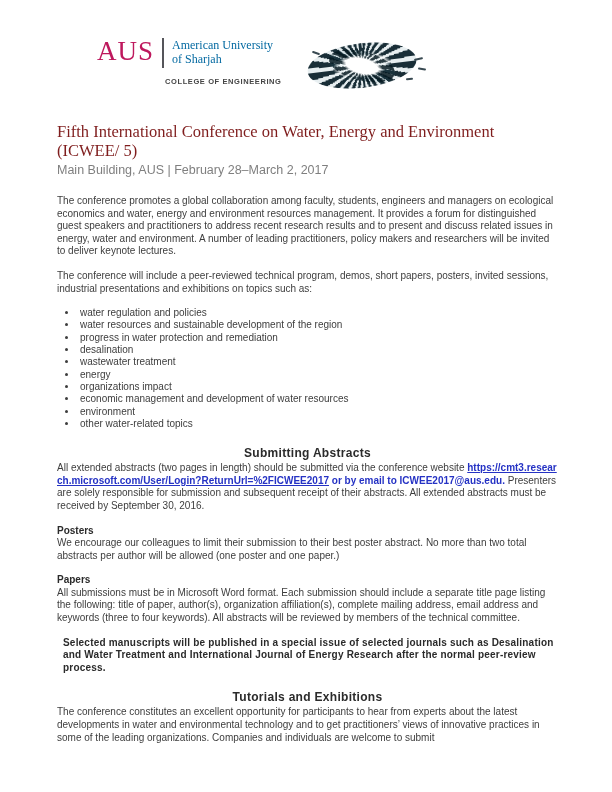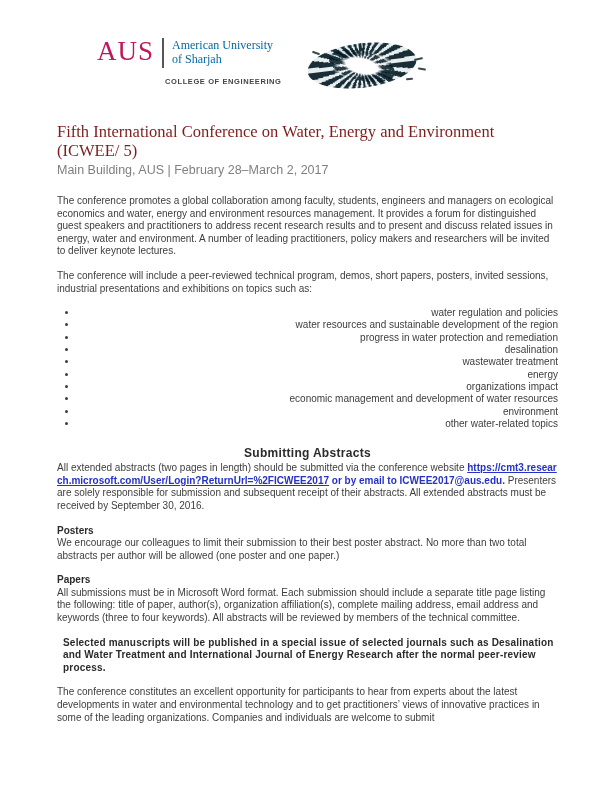--- a/index.html
+++ b/index.html
@@ -60,21 +60,21 @@
   
   .content{position:absolute;left:57px;top:110px;width:501px;}
   .title{
     font-family:"Liberation Serif", serif;
     font-size:16.5px;line-height:19px;font-weight:400;
     color:#7f1d1d;margin:12px 0 3px 0;
   }
   .subtitle{font-size:12.5px;line-height:15px;color:#7f7f7f;margin:0 0 17px 0;}
   p.body{font-size:10px;line-height:12.6px;margin:0 0 12px 0;}
   ul.topics{margin:0 0 14px 0;padding:0 0 0 21px;}
-  ul.topics li{font-size:10px;line-height:12.3px;padding-left:2px;text-align:right;}
+  ul.topics li{font-size:10px;line-height:12.3px;padding-left:2px;}
   h2.sec{
     font-size:12px;line-height:14px;font-weight:700;color:#2b2b2b;
     letter-spacing:0.3px;margin:16px 0 2px 0;text-align:center;
   }
   h3.sub{font-size:10px;line-height:12.6px;font-weight:700;color:#2b2b2b;margin:12px 0 0 0;}
   .link{color:#2532c4;font-weight:700;text-decoration:underline;word-break:break-all;}
   .email-note{color:#2532c4;font-weight:700;}
   p.bold-note{font-size:10px;line-height:12.6px;font-weight:700;color:#2b2b2b;margin:12px 0 12px 6px;letter-spacing:0.2px;}
 </style>
 </head>
@@ -126,16 +126,17 @@
     <p class="body"><span>All extended abstracts (two pages in length) should be submitted via the conference website</span> <a class="link" href="#">https://cmt3.research.microsoft.com/User/Login?ReturnUrl=%2FICWEE2017</a><span class="email-note"> or by email to ICWEE2017@aus.edu.</span><span> Presenters are solely responsible for submission and subsequent receipt of their abstracts. All extended abstracts must be received by September 30, 2016.</span></p>
 
     <h3 class="sub">Posters</h3>
     <p class="body">We encourage our colleagues to limit their submission to their best poster abstract. No more than two total abstracts per author will be allowed (one poster and one paper.)</p>
 
     <h3 class="sub">Papers</h3>
     <p class="body">All submissions must be in Microsoft Word format. Each submission should include a separate title page listing the following: title of paper, author(s), organization affiliation(s), complete mailing address, email address and keywords (three to four keywords). All abstracts will be reviewed by members of the technical committee.</p>
 
     <p class="bold-note">Selected manuscripts will be published in a special issue of selected journals such as Desalination and Water Treatment and International Journal of Energy Research after the normal peer-review process.</p>
 
+    <h2 class="sec">Tutorials and Exhibitions</h2>
     <p class="body">The conference constitutes an excellent opportunity for participants to hear from experts about the latest developments in water and environmental technology and to get practitioners’ views of innovative practices in some of the leading organizations. Companies and individuals are welcome to submit</p>
 
   </div>
 </div>
 
 </body></html>

